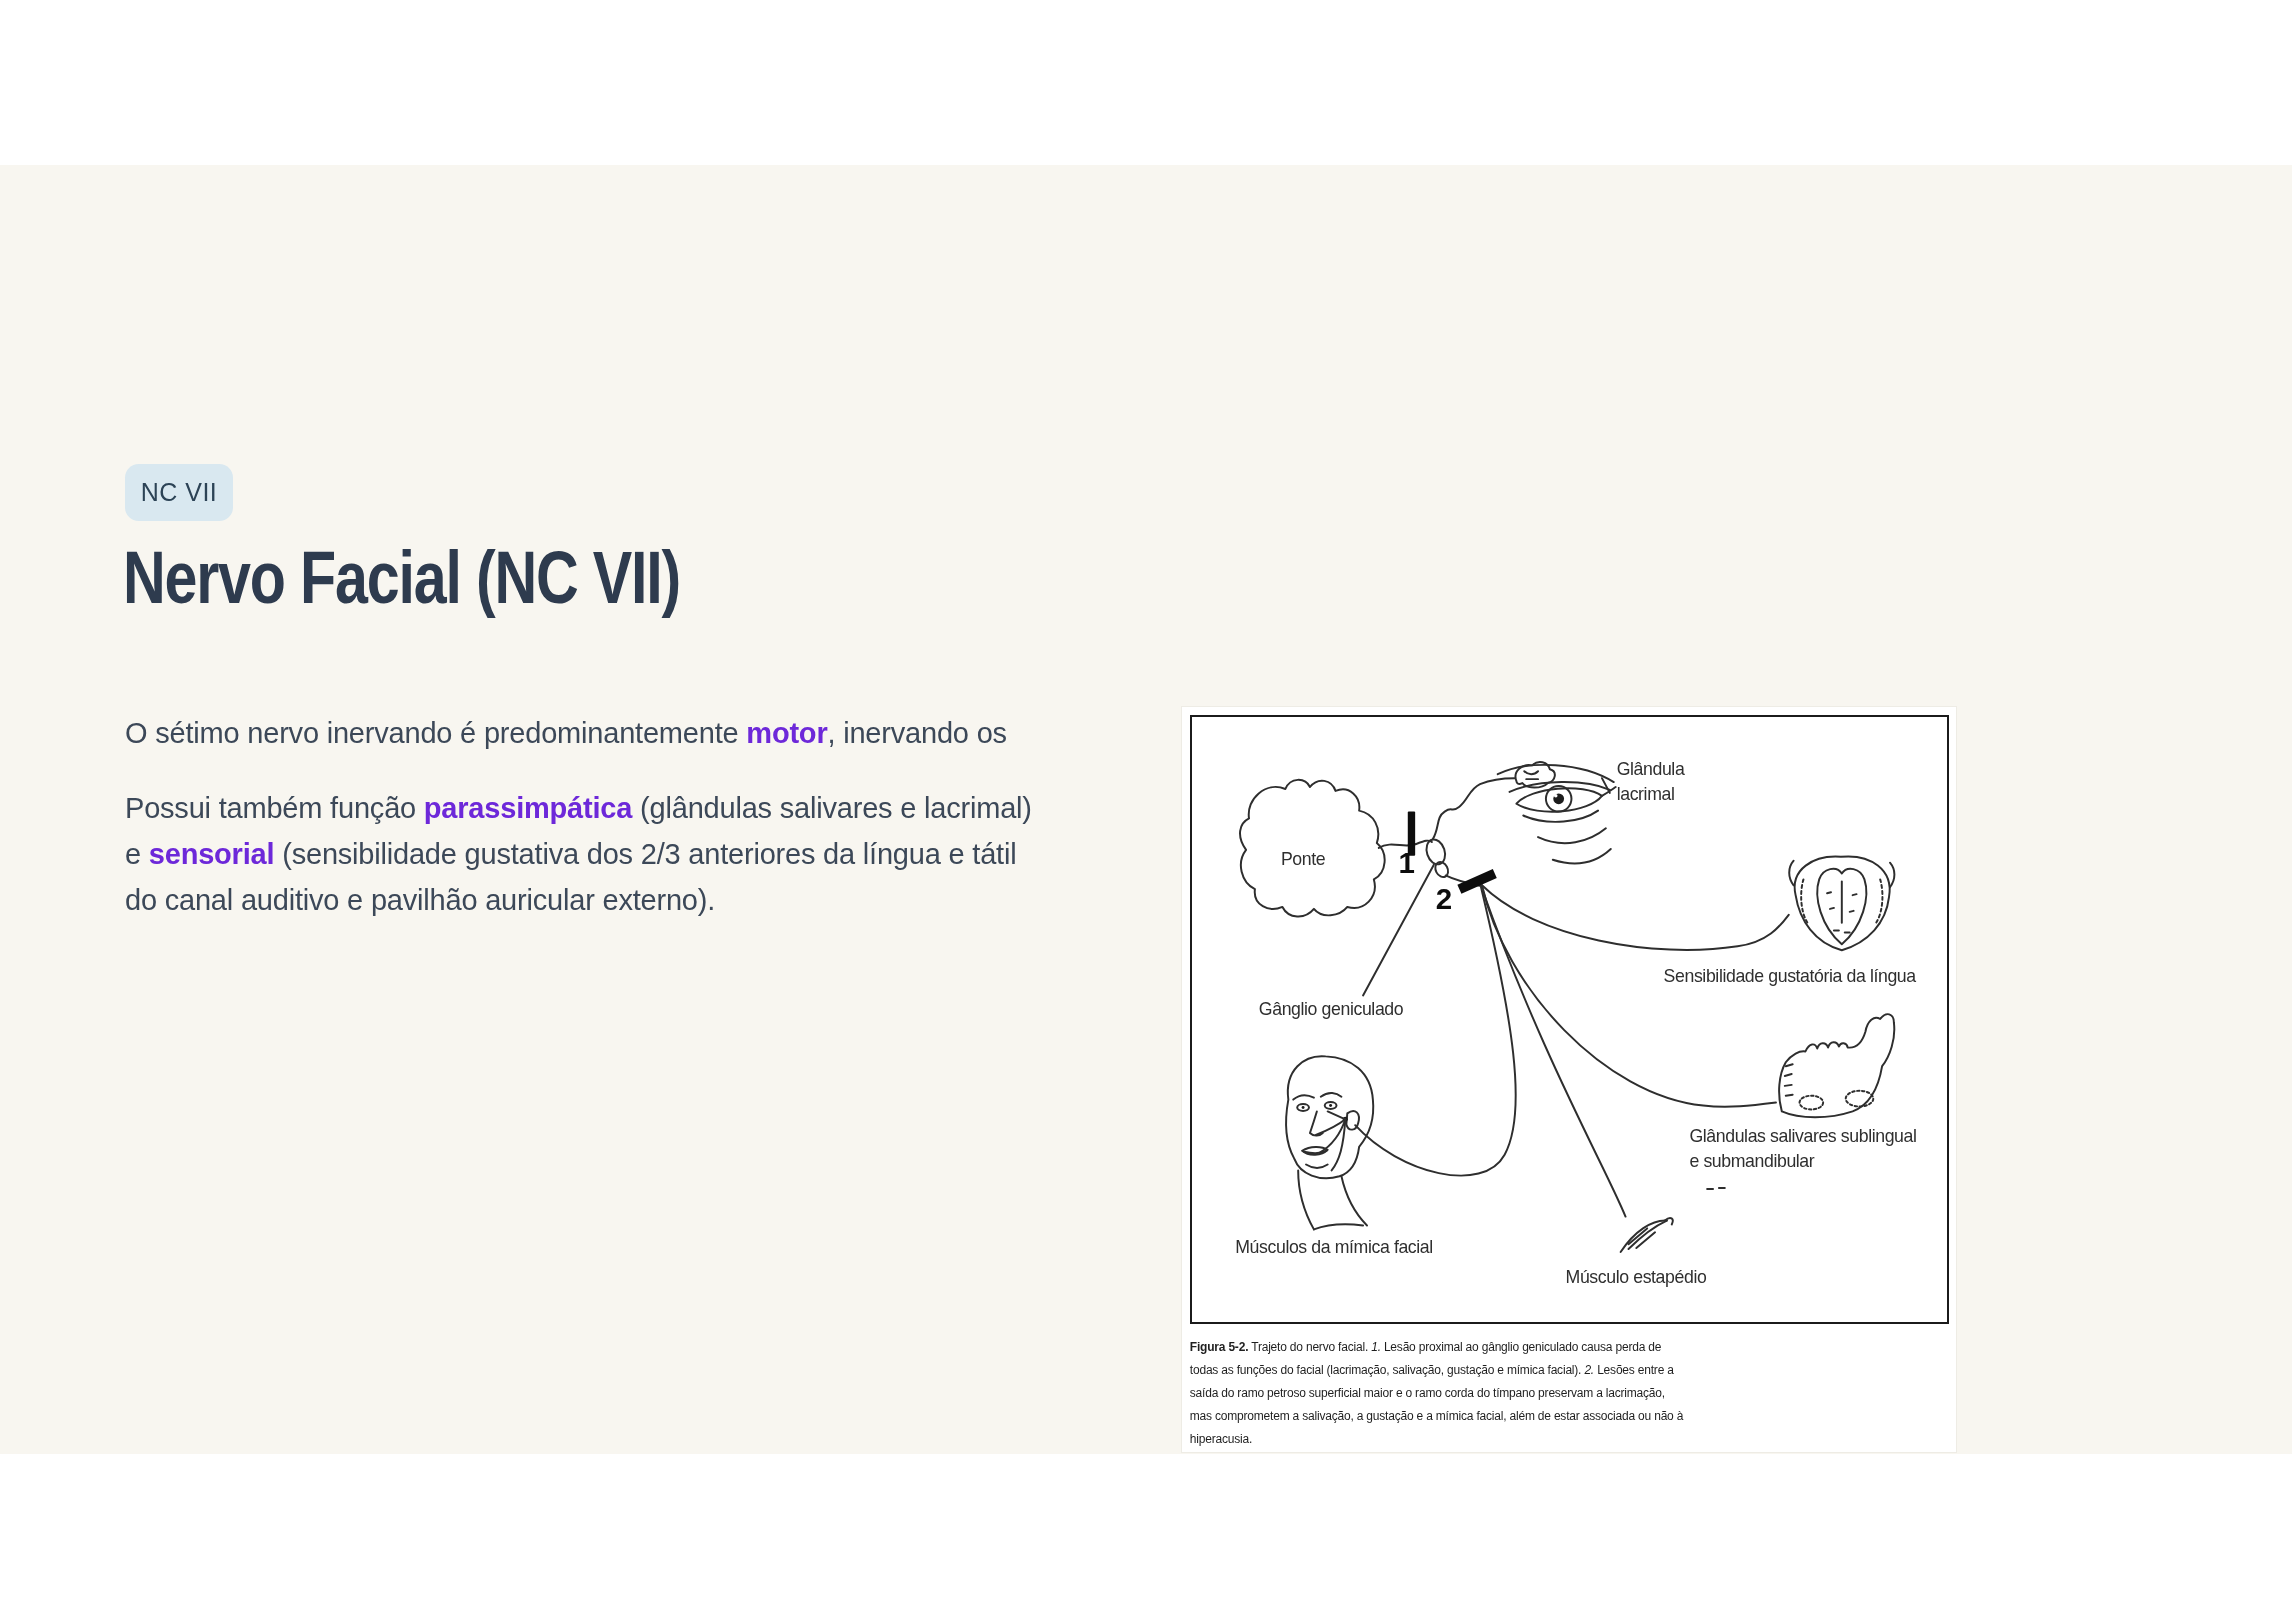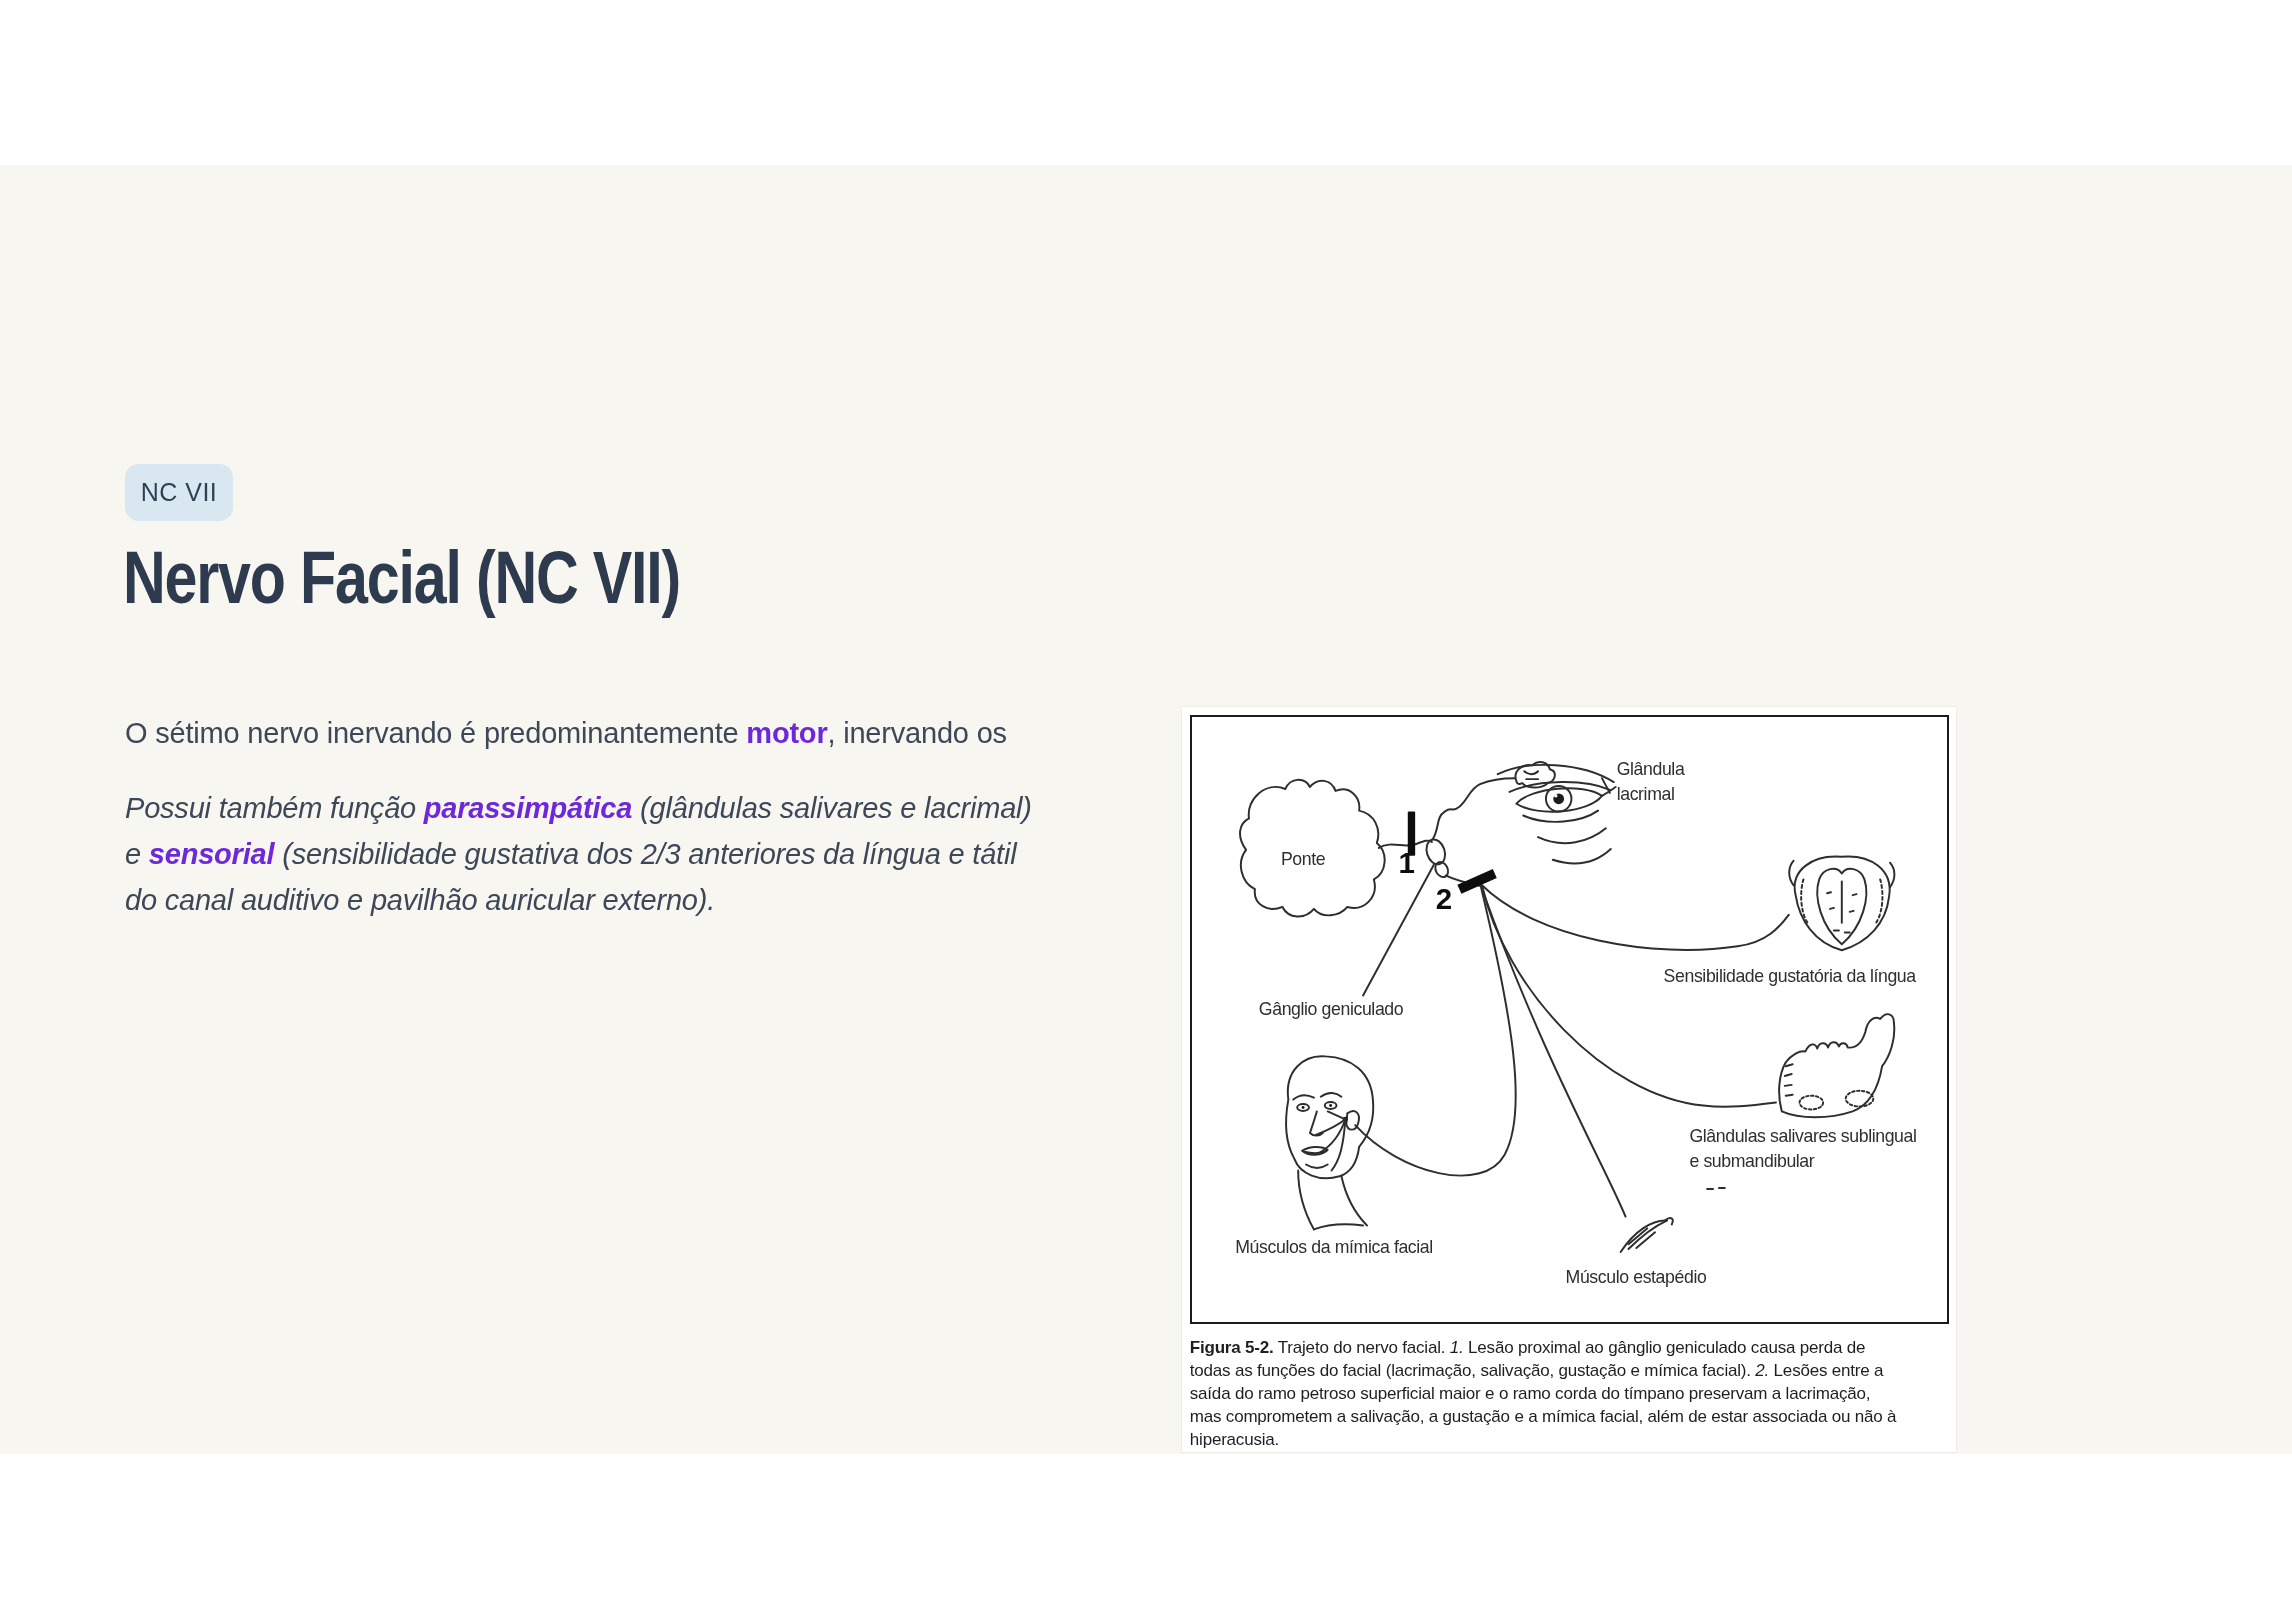--- a/index.html
+++ b/index.html
@@ -21,21 +21,21 @@
     position:absolute;left:123px;top:375px;margin:0;
     font-size:74px;font-weight:700;letter-spacing:-1.5px;color:#2E3B4E;
     line-height:1.02;white-space:nowrap;
     transform:scaleX(.80);transform-origin:left top;
   }
   .bodytext{
     position:absolute;left:125px;top:545px;width:1088px;
     font-size:29px;color:#3C4858;letter-spacing:-0.2px;
   }
   .bodytext p{margin:0;}
-  .bodytext p + p{margin-top:29px;font-style:italic;}
+  .bodytext p + p{margin-top:29px;}
   .line{display:block;line-height:46px;white-space:nowrap;}
   .line strong{font-weight:700;color:#6d28d9;}
 
   
   .fig{
     position:absolute;left:1182px;top:542px;width:774px;height:745px;
     margin:0;background:#ffffff;box-sizing:border-box;padding:7.8px;
     box-shadow:0 0 0 1px rgba(60,55,40,.05);
   }
   .diagram{
@@ -47,21 +47,21 @@
     font-family:"Liberation Sans", sans-serif;font-size:18px;
     letter-spacing:-.4px;fill:#2f2f2f;
   }
   .marker-num{
     font-family:"Liberation Sans", sans-serif;font-size:30px;font-weight:700;fill:#0d0d0d;
     letter-spacing:0;
   }
   .sk{fill:none;stroke:#2e2e2e;stroke-width:2;stroke-linecap:round;stroke-linejoin:round;}
   .caption{
     margin-top:11.8px;width:751px;
-    font-size:17px;line-height:23px;letter-spacing:-0.2px;color:#1f1f1f;
+    font-size:12px;line-height:23px;letter-spacing:-0.2px;color:#1f1f1f;
   }
   .cap-line{white-space:nowrap;}
   .cap-line strong{font-weight:700;}
   .cap-line em{font-style:italic;}
 </style>
 </head>
 <body>
 
 <div class="band">
 

